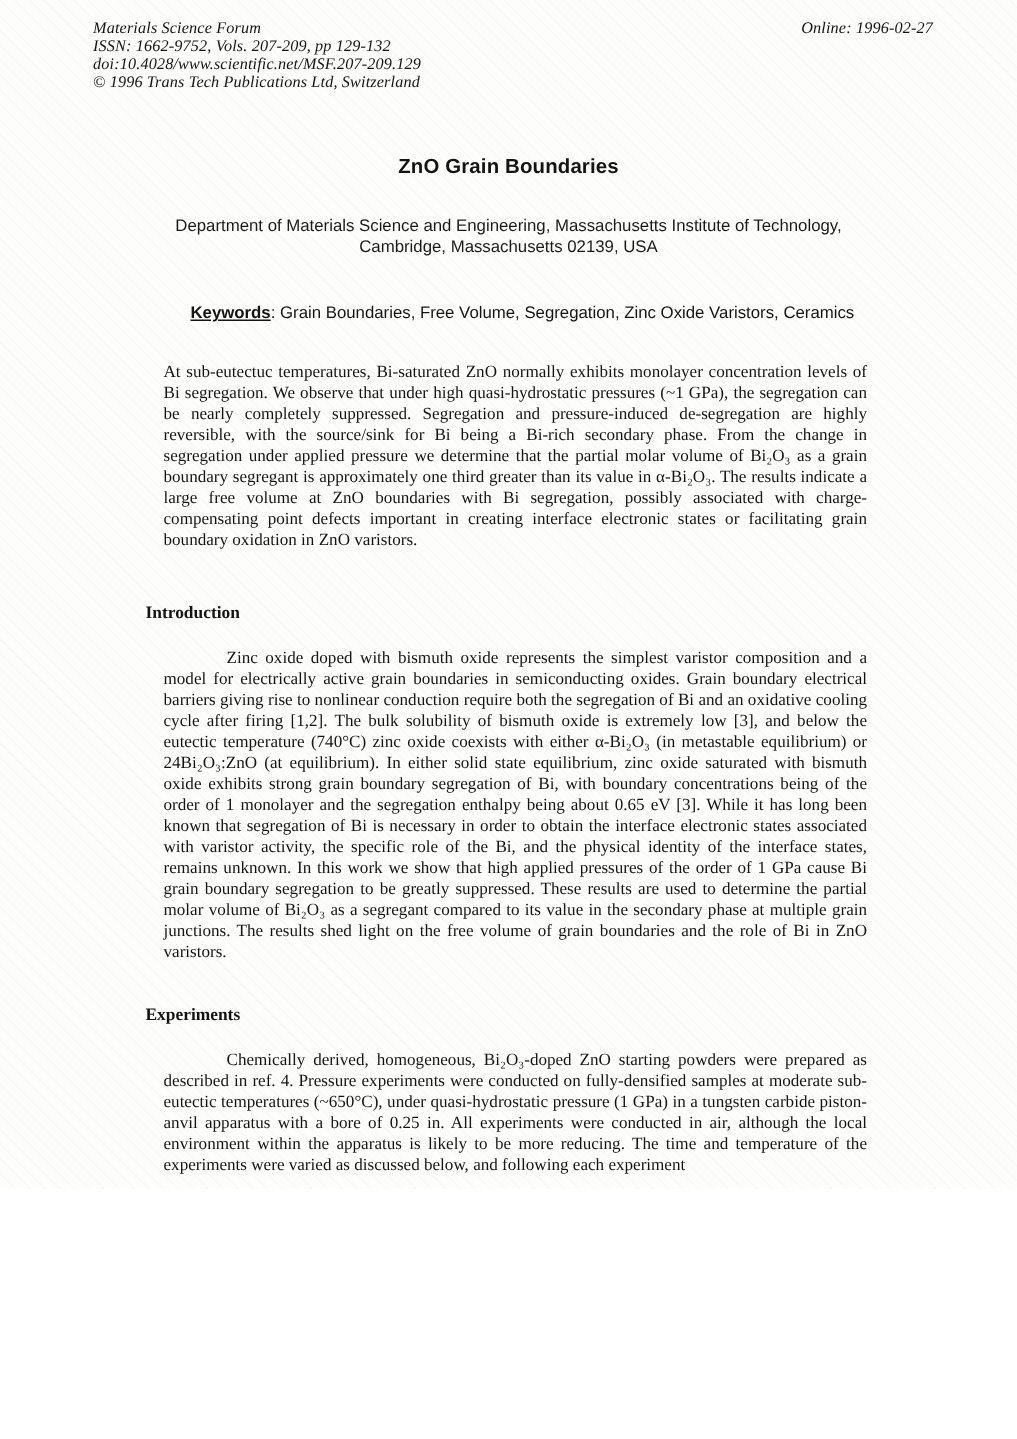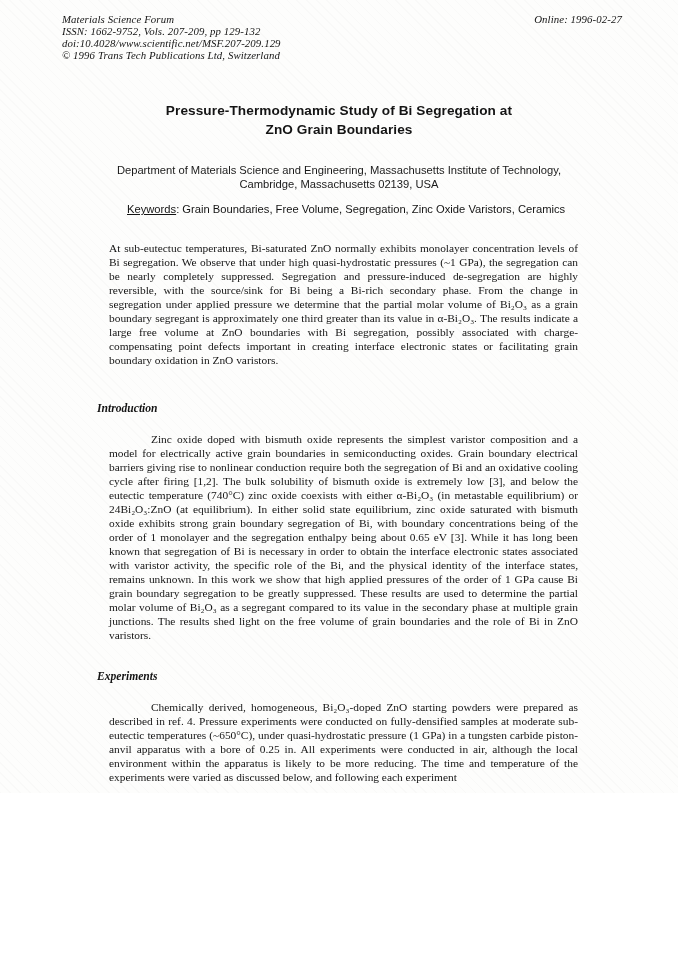--- a/index.html
+++ b/index.html
@@ -67,38 +67,37 @@
   .keywords {
     position: absolute;
     top: 202px;
     left: 91px;
     right: 70px;
     font-family: "Liberation Sans", sans-serif;
     font-size: 11.2px;
     line-height: 14px;
   }
   .keywords .kw-label {
-    font-weight: normal;
+    font-weight: bold;
     text-decoration: underline;
     padding-left: 36px;
   }
   
   .bodycol {
     position: absolute;
     top: 229px;
     left: 97px;
     width: 493px;
     font-size: 11.4px;
     line-height: 14px;
   }
   .section-heading {
     font-weight: bold;
     font-size: 11.6px;
     margin: 0 0 1px 0;
-    font-style: italic;
   }
   .section-heading.italic { font-style: italic; }
   .para {
     margin: 12px;
     text-align: justify;
     text-justify: inter-word;
   }
   .para.indent { text-indent: 42px; }
   .section-gap-lg { height: 23px; }
   .section-gap-md { height: 16px; }
@@ -114,21 +113,20 @@
       <div>Materials Science Forum</div>
       <div>ISSN: 1662-9752, Vols. 207-209, pp 129-132</div>
       <div>doi:10.4028/www.scientific.net/MSF.207-209.129</div>
       <div>© 1996 Trans Tech Publications Ltd, Switzerland</div>
     </div>
     <div class="masthead-right">Online: 1996-02-27</div>
   </div>
 
   <div class="titleblock">
     <div class="article-title">
-      <div>Pressure-Thermodynamic Study of Bi Segregation at</div>
       <div>ZnO Grain Boundaries</div>
     </div>
     <div class="affiliation">
       <div>Department of Materials Science and Engineering, Massachusetts Institute of Technology,</div>
       <div>Cambridge, Massachusetts 02139, USA</div>
     </div>
   </div>
 
   <div class="keywords">
     <span class="kw-label">Keywords</span><span>: </span><span>Grain Boundaries, Free Volume, Segregation, Zinc Oxide Varistors, Ceramics</span>

